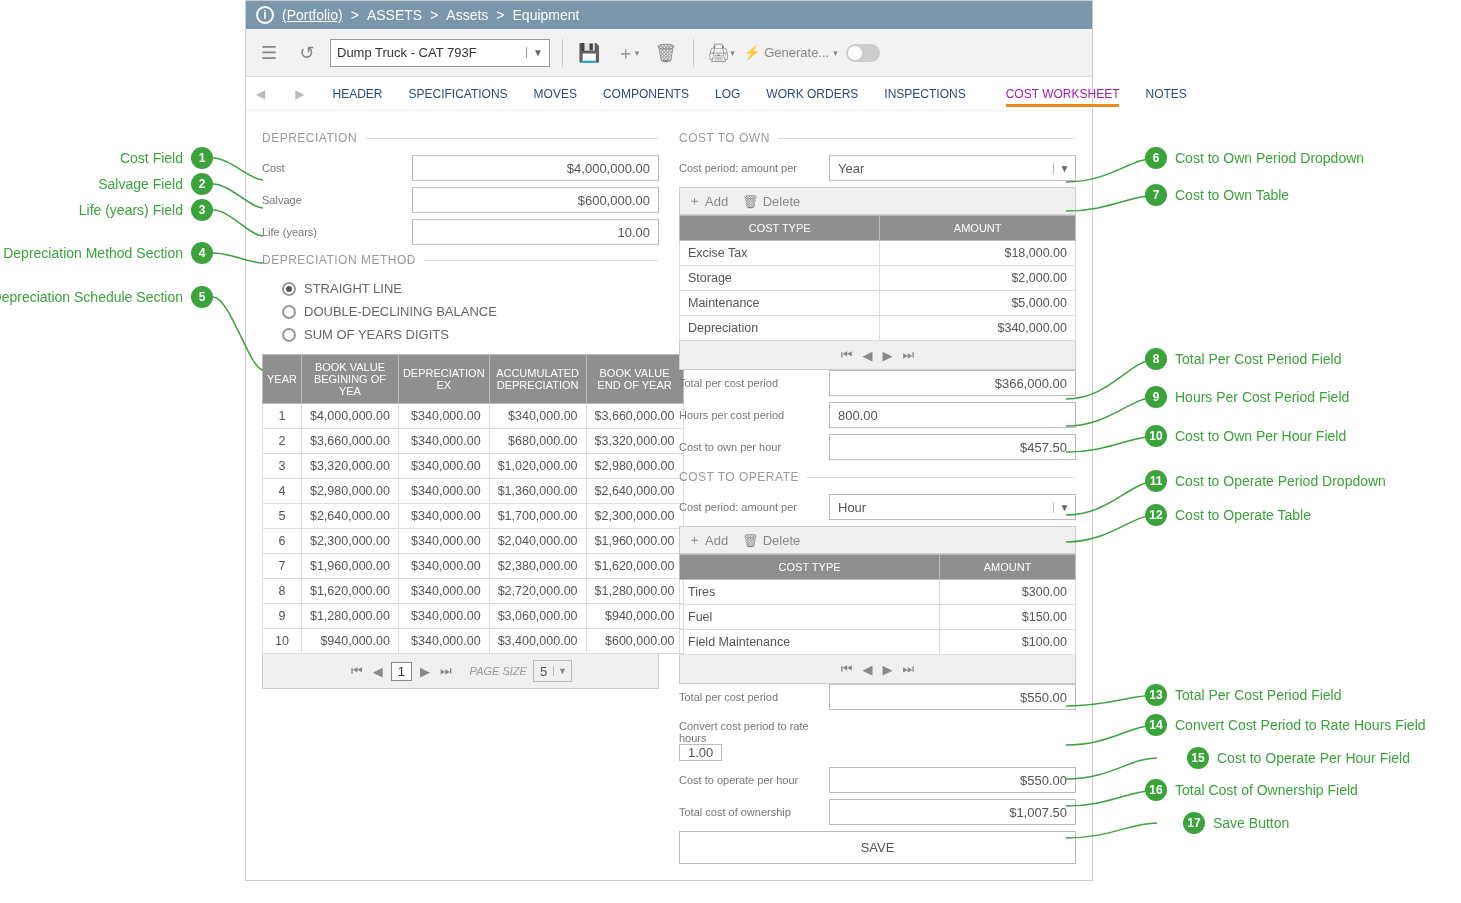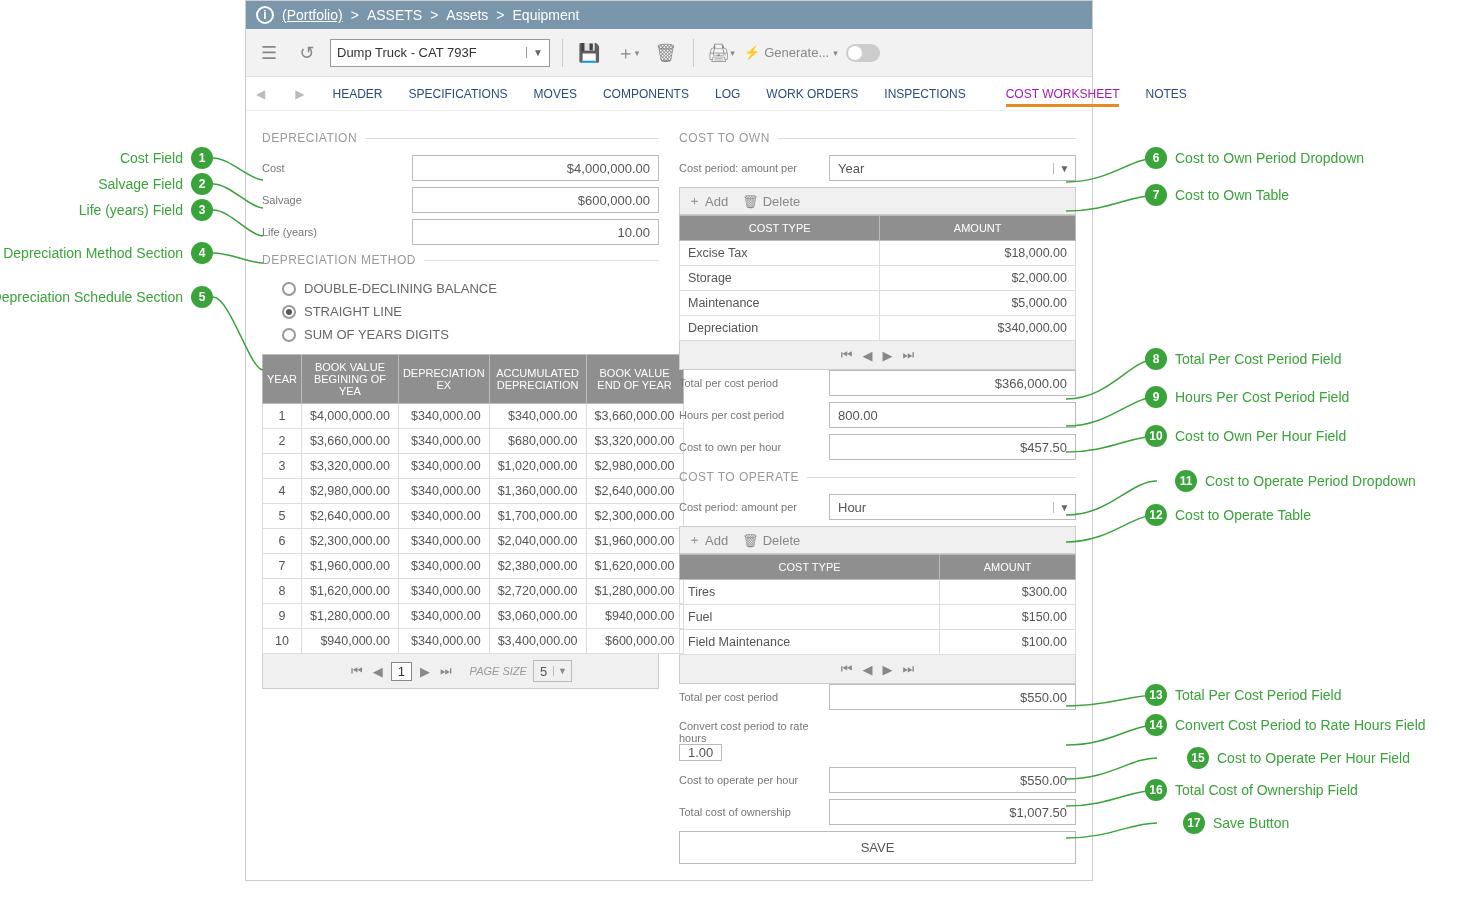--- a/index.html
+++ b/index.html
@@ -128,26 +128,26 @@
       <div class="field-row">
         <span class="lbl">Life (years)</span>
         <span class="input">10.00</span>
       </div>
       <div class="section-title" style="margin-top:8px;">
         <span>DEPRECIATION METHOD</span>
             <span class="line"></span>
       </div>
       <div id="radio-group">
             <div class="radio-row">
+              <span class="radio checked"></span>
+              <span>STRAIGHT LINE</span>
+            </div>
+            <div class="radio-row">
               <span class="radio"></span>
               <span>DOUBLE-DECLINING BALANCE</span>
-            </div>
-            <div class="radio-row">
-              <span class="radio checked"></span>
-              <span>STRAIGHT LINE</span>
             </div>
             <div class="radio-row">
               <span class="radio"></span>
               <span>SUM OF YEARS DIGITS</span>
             </div>
           </div>
 
       <table class="data" style="margin-top:8px;">
         <thead>
               <tr id="sched-head">
@@ -437,21 +437,21 @@
       <span>Total Per Cost Period Field</span>
     </div>
 <div class="anno" style="left:1145px; top:386px;">
       <span class="bubble">9</span>
       <span>Hours Per Cost Period Field</span>
     </div>
 <div class="anno" style="left:1145px; top:425px;">
       <span class="bubble">10</span>
       <span>Cost to Own Per Hour Field</span>
     </div>
-<div class="anno" style="left:1145px; top:470px;margin-left:30px;">
+<div class="anno" style="left:1145px; top:470px;">
       <span class="bubble">11</span>
       <span>Cost to Operate Period Dropdown</span>
     </div>
 <div class="anno" style="left:1145px; top:504px;">
       <span class="bubble">12</span>
       <span>Cost to Operate Table</span>
     </div>
 <div class="anno" style="left:1145px; top:684px;">
       <span class="bubble">13</span>
       <span>Total Per Cost Period Field</span>

